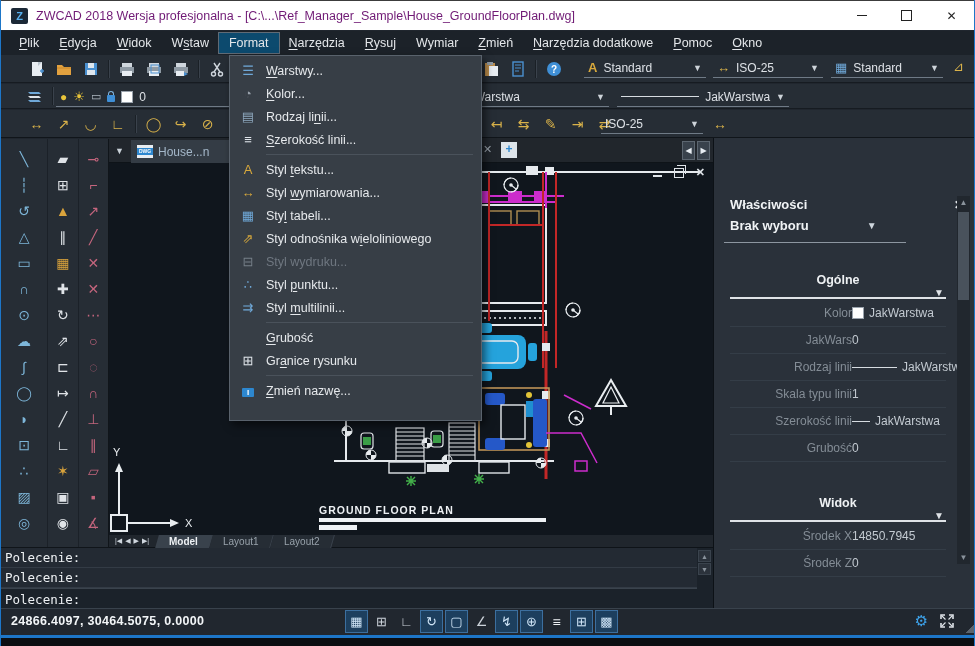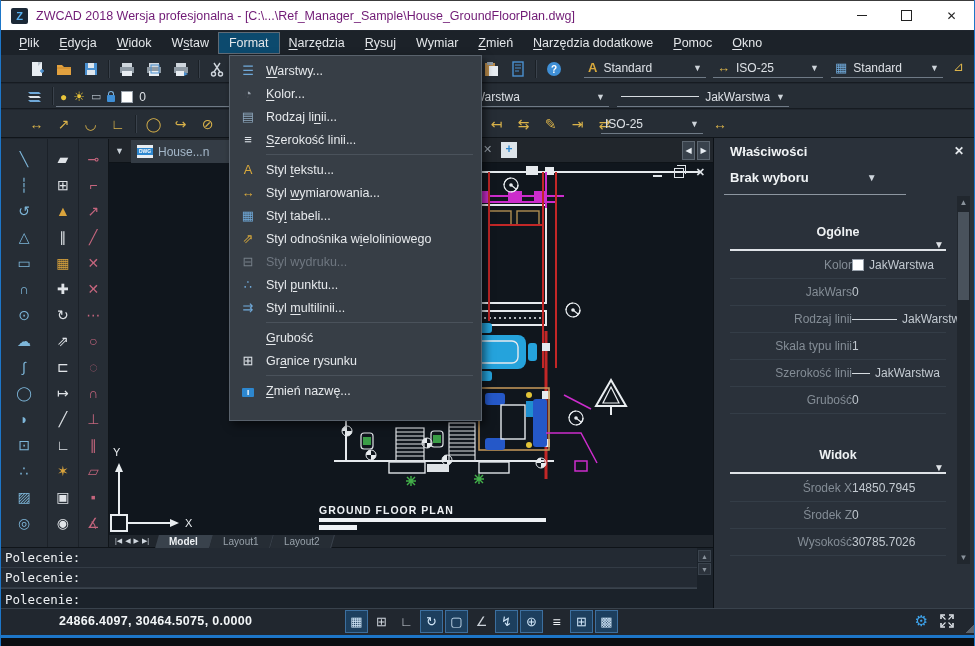--- a/index.html
+++ b/index.html
@@ -85,21 +85,21 @@
          align-items:center;font-size:10px;border-bottom:1px solid #0e1318;box-sizing:border-box;}
   .mt-arrows{display:flex;gap:3px;margin:0 8px 0 6px;color:#cfd6dd;font-size:7px;}
   .mtab{padding:0 12px;height:13px;line-height:13px;color:#98a2ab;transform:skewX(-16deg);background:#262d35;
         border-right:1px solid #39424c;}
   .mtab span{display:inline-block;transform:skewX(16deg);}
   .mtab.active{background:#39424c;color:#eef1f4;font-weight:bold;}
 
   
   .props{position:absolute;left:712px;top:138px;width:263px;height:470px;background:#2a313a;
          border-left:1px solid #0c1116;box-sizing:border-box;overflow:hidden;}
-  .props-header{display:flex;align-items:center;height:26px;padding:0 12px 0 16px;}
+  .props-header{display:flex;align-items:flex-end;height:26px;padding:0 12px 0 16px;margin-top:48px;}
   .props-title{color:#f0f3f5;font-weight:bold;font-size:13px;}
   .props-close{margin-left:auto;color:#e4e8ec;font-size:12px;font-weight:bold;}
   .sel-combo{display:flex;align-items:center;height:26px;padding:0 16px;}
   .sel-text{color:#f0f3f5;font-weight:bold;font-size:13px;}
   .sel-arrow{color:#cfd6dd;font-size:10px;margin-left:58px;}
   .sel-underline{height:1px;background:#8d96a0;margin:4px 70px 0 10px;}
   #props-body{position:relative;padding:30px 30px 0 16px;}
   .psec{display:flex;align-items:center;height:24px;border-bottom:2px solid #dfe3e7;color:#eef1f3;
         font-weight:bold;font-size:12.5px;margin-bottom:1px;flex-direction:column;}
   .secarrow{margin-left:auto;color:#dfe3e7;font-size:10px;padding-right:2px;}
@@ -119,21 +119,21 @@
          font-size:12.5px;color:#eef1f4;}
   .cline.hist{background:#232a33;border-bottom:1px solid #333b45;}
   .cline.active{height:21px;line-height:21px;border-top:1px solid #3a434d;background:#1b222a;}
   .cmd-scroll{position:absolute;right:1px;top:2px;width:14px;}
   .cmd-scroll span{display:block;width:13px;height:12px;background:#2b323b;border:1px solid #3a434d;color:#8a939c;
          font-size:7px;text-align:center;line-height:11px;margin-bottom:1px;box-sizing:border-box;}
 
   
   .status{position:absolute;left:0;top:608px;width:975px;height:27px;background:#21272f;border-top:1px solid #39424c;
           box-sizing:border-box;}
-  .coords{position:absolute;left:10px;top:5px;color:#f2f5f7;font-weight:bold;font-size:12.5px;letter-spacing:.3px;margin-left:48px;}
+  .coords{position:absolute;left:10px;top:5px;color:#f2f5f7;font-weight:bold;font-size:12.5px;letter-spacing:.3px;}
   .toggles{position:absolute;left:344px;top:1px;display:flex;align-items:center;}
   .stgl{width:23px;height:23px;display:flex;align-items:center;justify-content:center;color:#ccd3da;
         font-size:13px;border:1px solid transparent;margin-right:2px;box-sizing:border-box;}
   .stgl.active{background:#1d3f5e;border-color:#3c6f9f;color:#cfe4f6;}
   .stgl.frameless{color:#eef1f4;font-size:14px;}
   .st-right{position:absolute;right:22px;top:3px;display:flex;align-items:center;gap:12px;}
   .gear{color:#3da2ea;font-size:15px;}
   .grip{position:absolute;right:2px;bottom:2px;width:8px;height:8px;
         background:linear-gradient(135deg,transparent 50%,#5b646e 50%);}
   .bluebar{position:absolute;left:0;top:635px;width:975px;height:3px;background:#1d76c8;}
@@ -650,26 +650,20 @@
           <span class="pval">
             <span>14850.7945</span>
           </span>
         </div>
         <div class="prow">
           <span class="plab">Środek Z</span>
           <span class="pval">
             <span>0</span>
           </span>
         </div>
-        <div class="prow">
-          <span class="plab">Wysokość</span>
-          <span class="pval">
-            <span>30785.7026</span>
-          </span>
-        </div>
         <div class="psecgap"></div>
       </div>
     <div class="pscroll">
       <span class="sarr" style="top:0">▲</span>
       <span class="sthumb"></span>
       <span class="sarr" style="bottom:0">▼</span>
     </div>
   </div>
 
   <div class="cmd">

